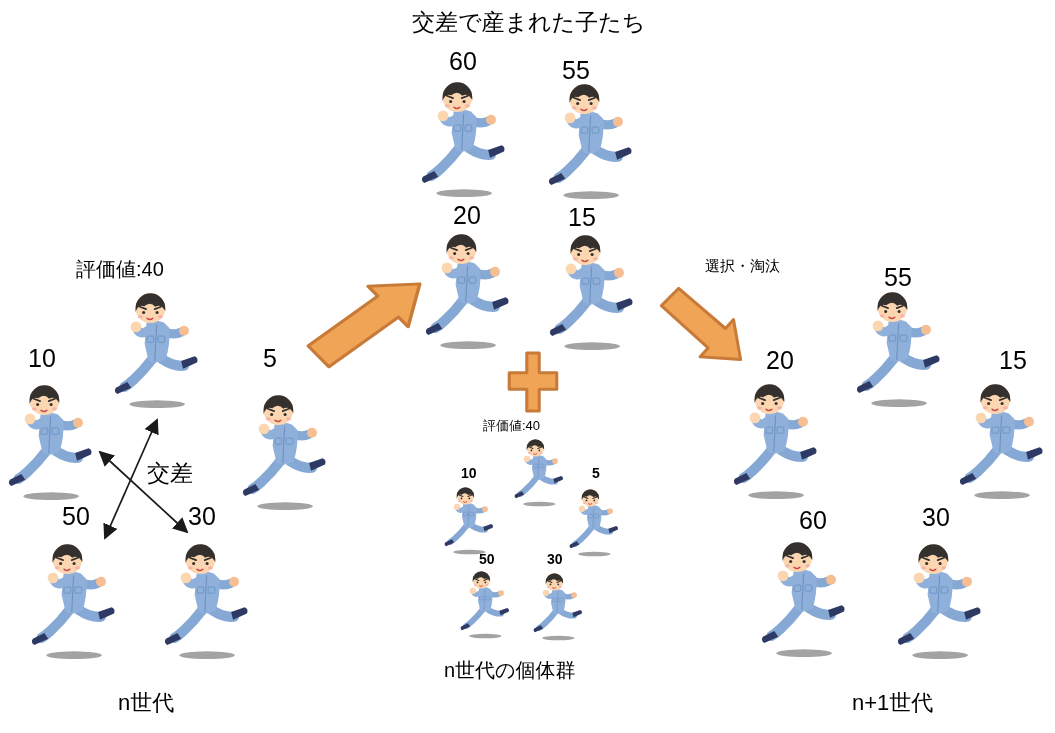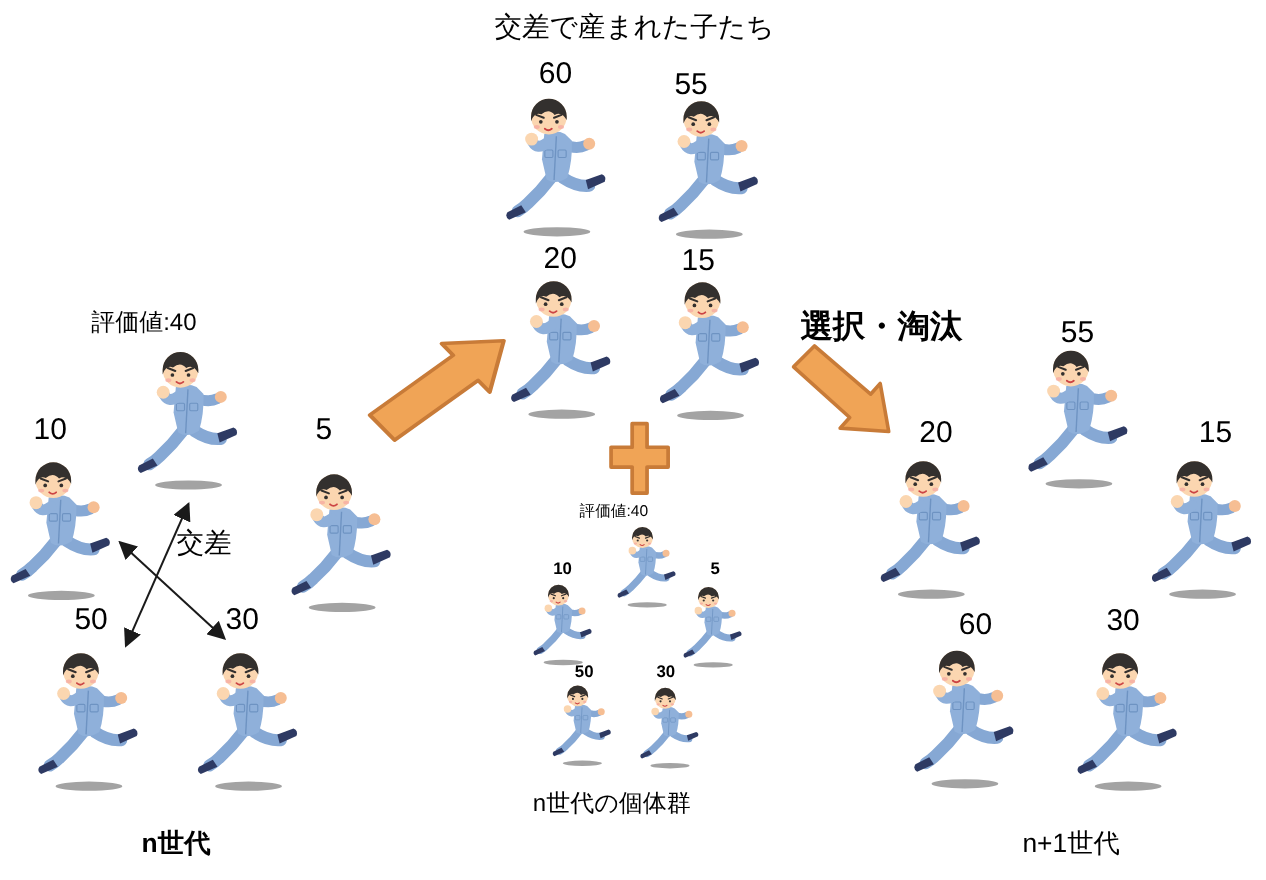--- a/index.html
+++ b/index.html
@@ -77,54 +77,54 @@
   <svg class="abs" style="left:507px;top:351px;width:52px;height:62px" viewBox="0 0 50 60">
     <polygon class="blockarrow" points="19,2 31,2 31,21 48,21 48,37 31,37 31,58 19,58 19,37 2,37 2,21 19,21"></polygon>
   </svg>
 
   <svg class="abs" style="left:307px;top:274px;width:115px;height:98px" viewBox="0 0 100 100" preserveAspectRatio="none">
     <polygon class="blockarrow" points="1.0,73.3 61.5,22.5 53.1,12.5 98.1,10.1 87.9,53.9 79.5,43.9 19.0,94.7"></polygon>
   </svg>
   <svg class="abs" style="left:656px;top:286px;width:90px;height:80px" viewBox="0 0 90 80">
     <polygon class="blockarrow" points="22.7,2.3 69.5,42.5 77.5,33.6 84.6,73.6 44.1,70.8 52.1,61.9 5.3,19.7"></polygon>
   </svg>
-  <div class="jp" style="left:667px;top:257px;font-size:27px;font-weight:bold;">選択・淘汰</div>
+  <div class="jp" style="left:705px;top:257px;font-size:15px;">選択・淘汰</div>
 
   <div class="jp" style="left:76px;top:258px;font-size:20px;">評価値:40</div>
   <svg class="runner" style="left:112px;top:286px;width:96px;height:125px">
       <use href="#runner"></use>
     </svg>
 
   <span class="num" style="left:28px;top:346px;">10</span>
   <svg class="runner" style="left:6px;top:378px;width:96px;height:125px">
       <use href="#runner"></use>
     </svg>
 
   <span class="num" style="left:263px;top:346px;">5</span>
   <svg class="runner" style="left:240px;top:388px;width:96px;height:125px">
       <use href="#runner"></use>
     </svg>
 
   <svg class="abs" style="left:85px;top:407px;width:125px;height:140px" viewBox="0 0 125 140">
     <line class="xline" x1="72" y1="13" x2="20" y2="131" marker-start="url(#ah)" marker-end="url(#ah)"></line>
     <line class="xline" x1="15" y1="45" x2="102" y2="125" marker-start="url(#ah)" marker-end="url(#ah)"></line>
   </svg>
-  <div class="jp" style="left:147px;top:439px;">交差</div>
+  <div class="jp" style="left:147px;top:460px;">交差</div>
 
   <span class="num" style="left:62px;top:504px;">50</span>
   <svg class="runner" style="left:29px;top:537px;width:96px;height:125px">
       <use href="#runner"></use>
     </svg>
 
   <span class="num" style="left:188px;top:504px;">30</span>
   <svg class="runner" style="left:162px;top:537px;width:96px;height:125px">
       <use href="#runner"></use>
     </svg>
 
-  <div class="jp" style="left:118px;top:690px;font-size:22px;font-weight:bold;">n世代</div>
+  <div class="jp" style="left:118px;top:690px;font-size:22px;">n世代</div>
 
   <div class="jp-small" style="left:483px;top:419px;">評価値:40</div>
   <svg class="runner" style="left:512px;top:435px;width:58px;height:73px">
       <use href="#runner"></use>
     </svg>
 
   <span class="num-mini" style="left:461px;top:466px;">10</span>
   <svg class="runner" style="left:442px;top:483px;width:58px;height:73px">
       <use href="#runner"></use>
     </svg>

